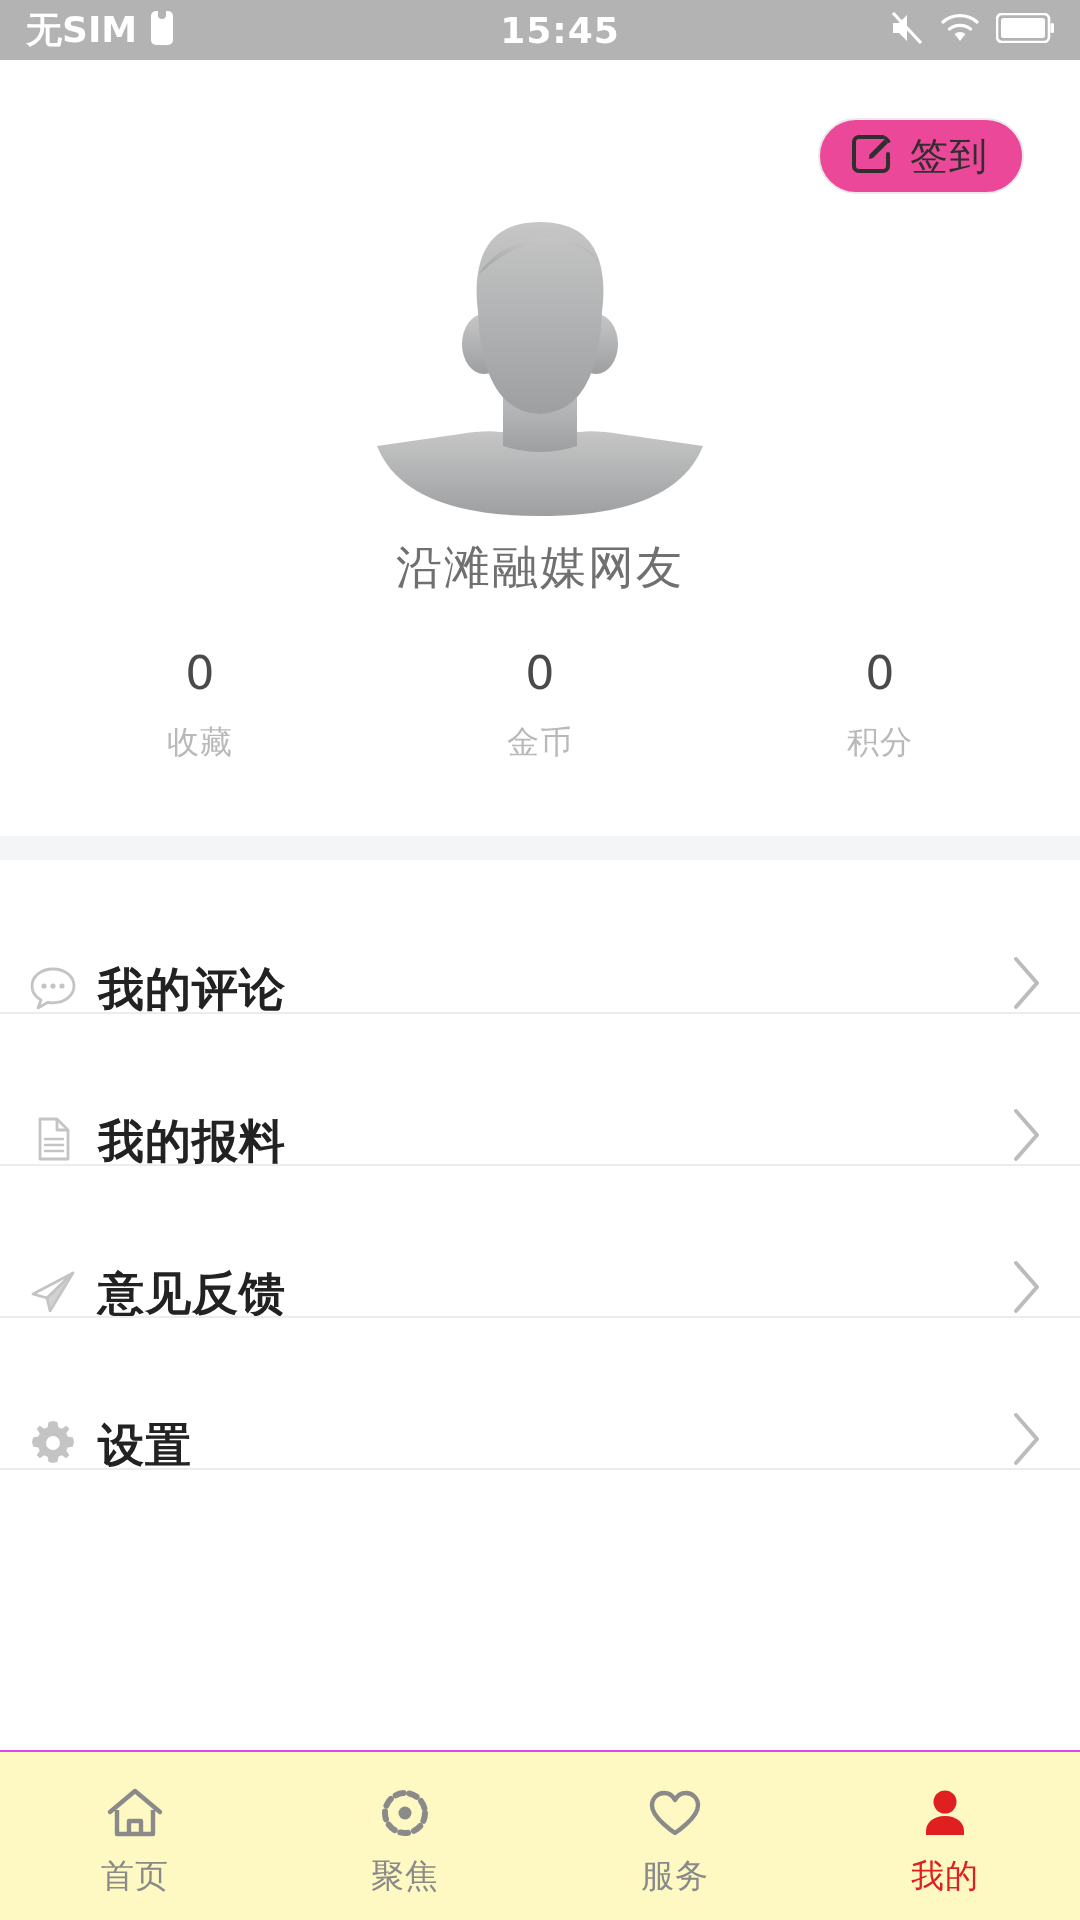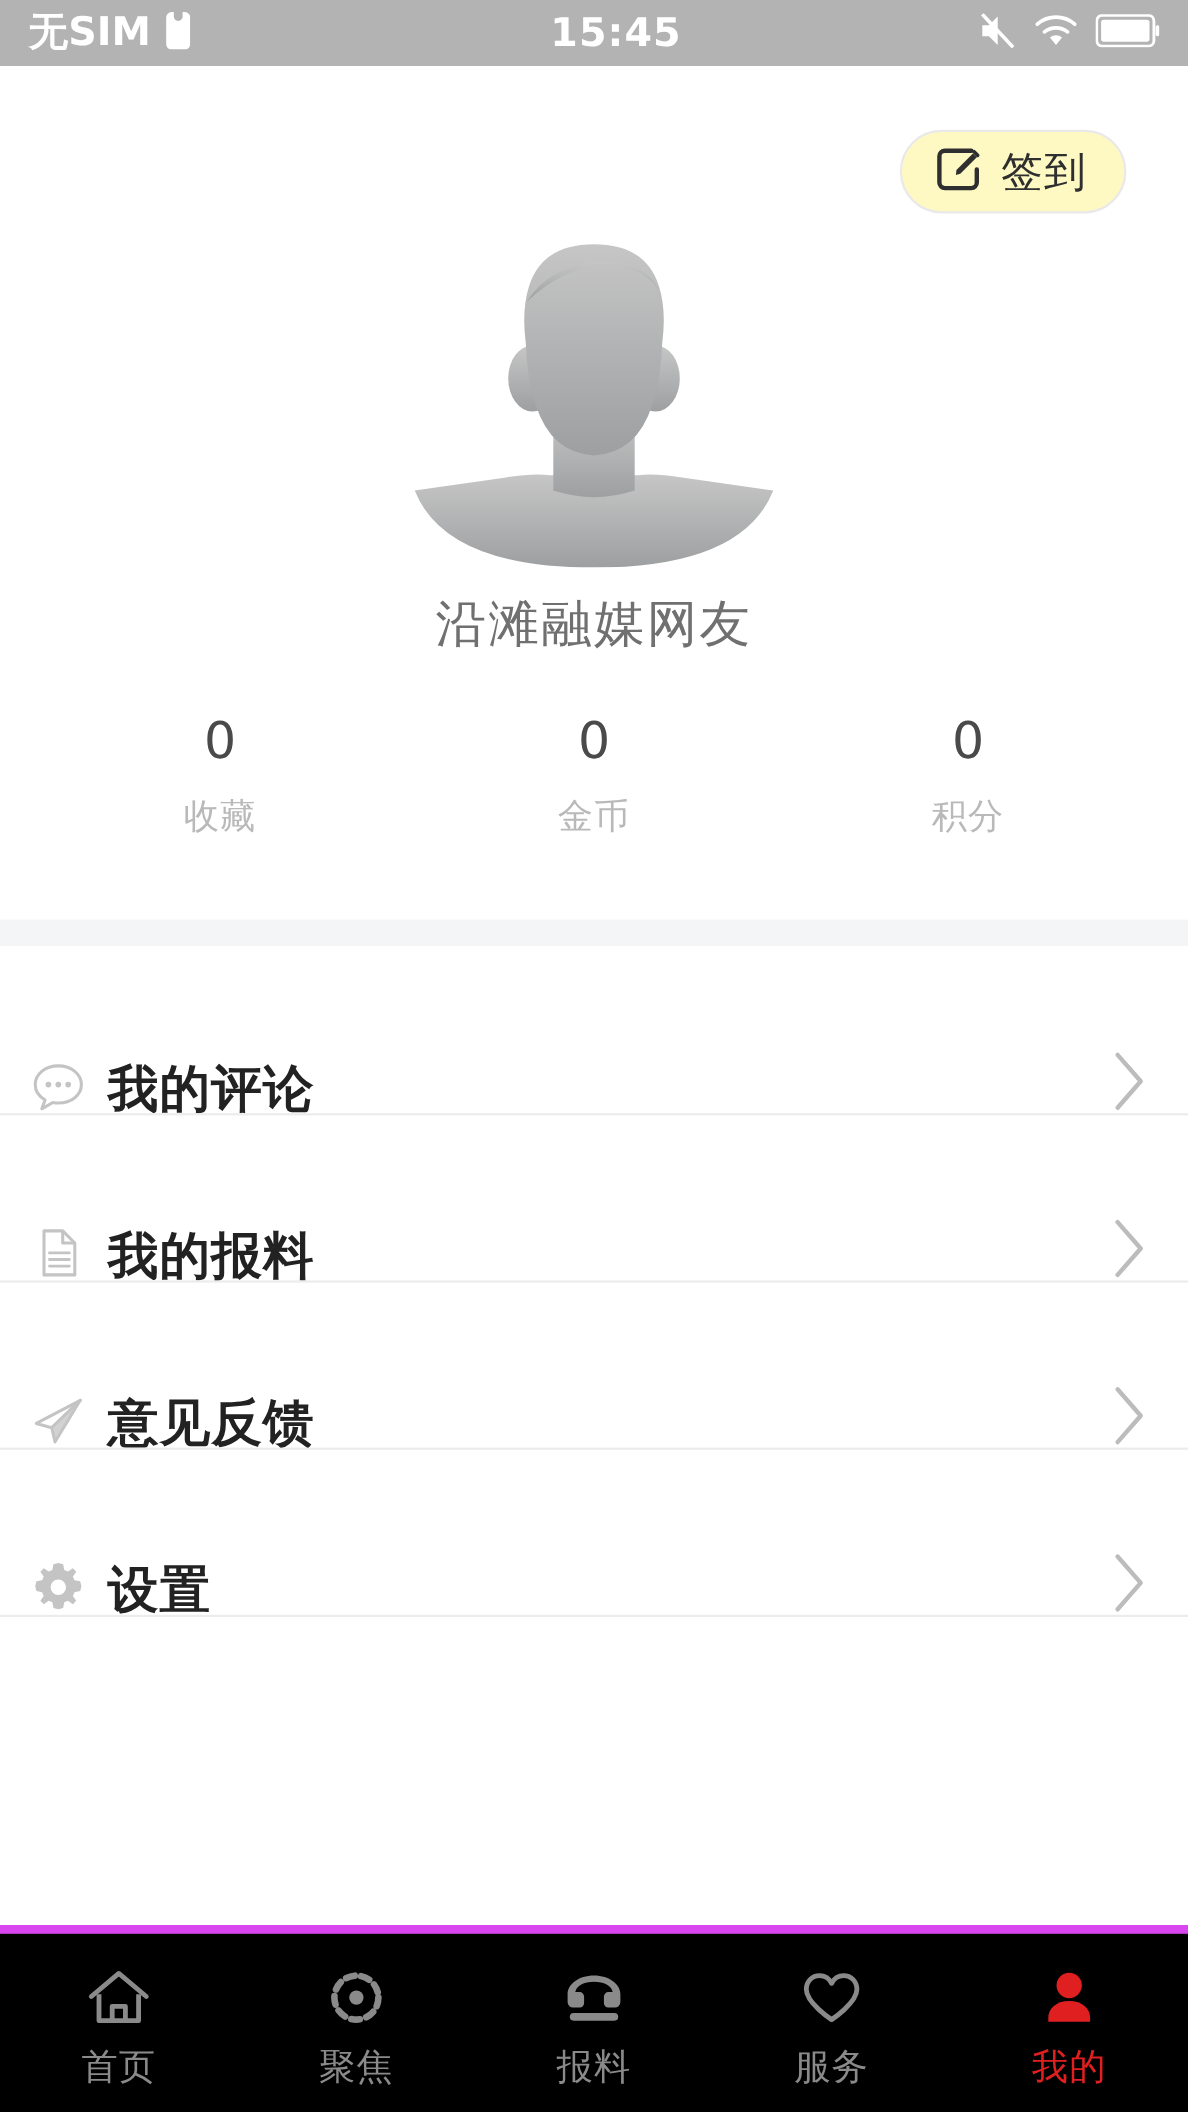--- a/index.html
+++ b/index.html
@@ -31,21 +31,21 @@
   .sb-right{ margin-left:auto; display:flex; align-items:center; gap:16px; padding-right:26px; }
   .ic-sim{ display:block; }
   .ic-mute,.ic-wifi,.ic-batt{ display:block; }
 
   
   .profile{ background:#fff; padding-top:0; position:relative; }
   .signin-row{ display:flex; justify-content:flex-end; padding:58px 56px 0 0; }
   .signin-btn{
     display:inline-flex; align-items:center; gap:16px;
     border:2px solid #e9e9e9; border-radius:48px;
-    background:#fef9c3;
+    background:#ec4899;
     padding:14px 34px 14px 30px;
     height:76px;
   }
   .signin-btn .lbl{ font-size:38px; color:#2f2f2f; line-height:1; letter-spacing:1px; }
 
   .avatar-wrap{ display:flex; justify-content:center; margin-top:22px; }
 
   .username{
     text-align:center;
     margin-top:28px;
@@ -85,22 +85,22 @@
     margin-left:8px; line-height:1;
   }
   .mi-chev{ margin-left:auto; display:flex; align-items:center; }
 
   .menu-bottom-line{ height:2px; background:#ececec; }
 
   
   .tabbar{
     position:absolute; left:0; right:0; bottom:0;
     height:170px;
-    background:#000000;
-    border-top:8px solid #d946ef;
+    background:#fef9c3;
+    border-top:2px solid #d946ef;
     display:flex;
   }
   .tab{
     flex:1;
     display:flex; flex-direction:column;
     align-items:center; justify-content:center;
     gap:16px;
   }
   .tab .t-ic{ height:62px; display:flex; align-items:flex-end; }
   .tab .t-lb{ font-size:33px; color:#8a8a8a; line-height:1; letter-spacing:1px; }
@@ -299,31 +299,20 @@
   <div class="tab">
     <span class="t-ic">
       <svg width="60" height="58" viewBox="0 0 60 58">
         <circle cx="30" cy="28" r="20" fill="none" stroke="#8a8a8a" stroke-width="6" stroke-dasharray="8 6" stroke-linecap="round"></circle>
         <circle cx="30" cy="28" r="6.5" fill="#8a8a8a"></circle>
       </svg>
     </span>
     <span class="t-lb">聚焦</span>
   </div>
 
-  <div class="tab">
-    <span class="t-ic">
-      <svg width="60" height="58" viewBox="0 0 60 58">
-        <path d="M30 8 C16 8 6 16 6 25 v7 a5 5 0 0 0 5 5 h6 a4 4 0 0 0 4 -4 v-6
-                 a4 4 0 0 0 -4 -4 h-4 C14 17 21 13.5 30 13.5 C39 13.5 46 17 47 23 h-4
-                 a4 4 0 0 0 -4 4 v6 a4 4 0 0 0 4 4 h6 a5 5 0 0 0 5 -5 v-7 C54 16 44 8 30 8 Z" fill="#8a8a8a"></path>
-        <rect x="8" y="42" width="44" height="7" rx="3.5" fill="#8a8a8a"></rect>
-      </svg>
-    </span>
-    <span class="t-lb">报料</span>
-  </div>
 
   <div class="tab">
     <span class="t-ic">
       <svg width="60" height="58" viewBox="0 0 60 58">
         <path d="M30 48 C30 48 7 33 7 20.5 C7 13 12.6 8 19 8 C24 8 28 11 30 15
                  C32 11 36 8 41 8 C47.4 8 53 13 53 20.5 C53 33 30 48 30 48 Z" fill="none" stroke="#8a8a8a" stroke-width="4.4" stroke-linejoin="round"></path>
       </svg>
     </span>
     <span class="t-lb">服务</span>
   </div>

